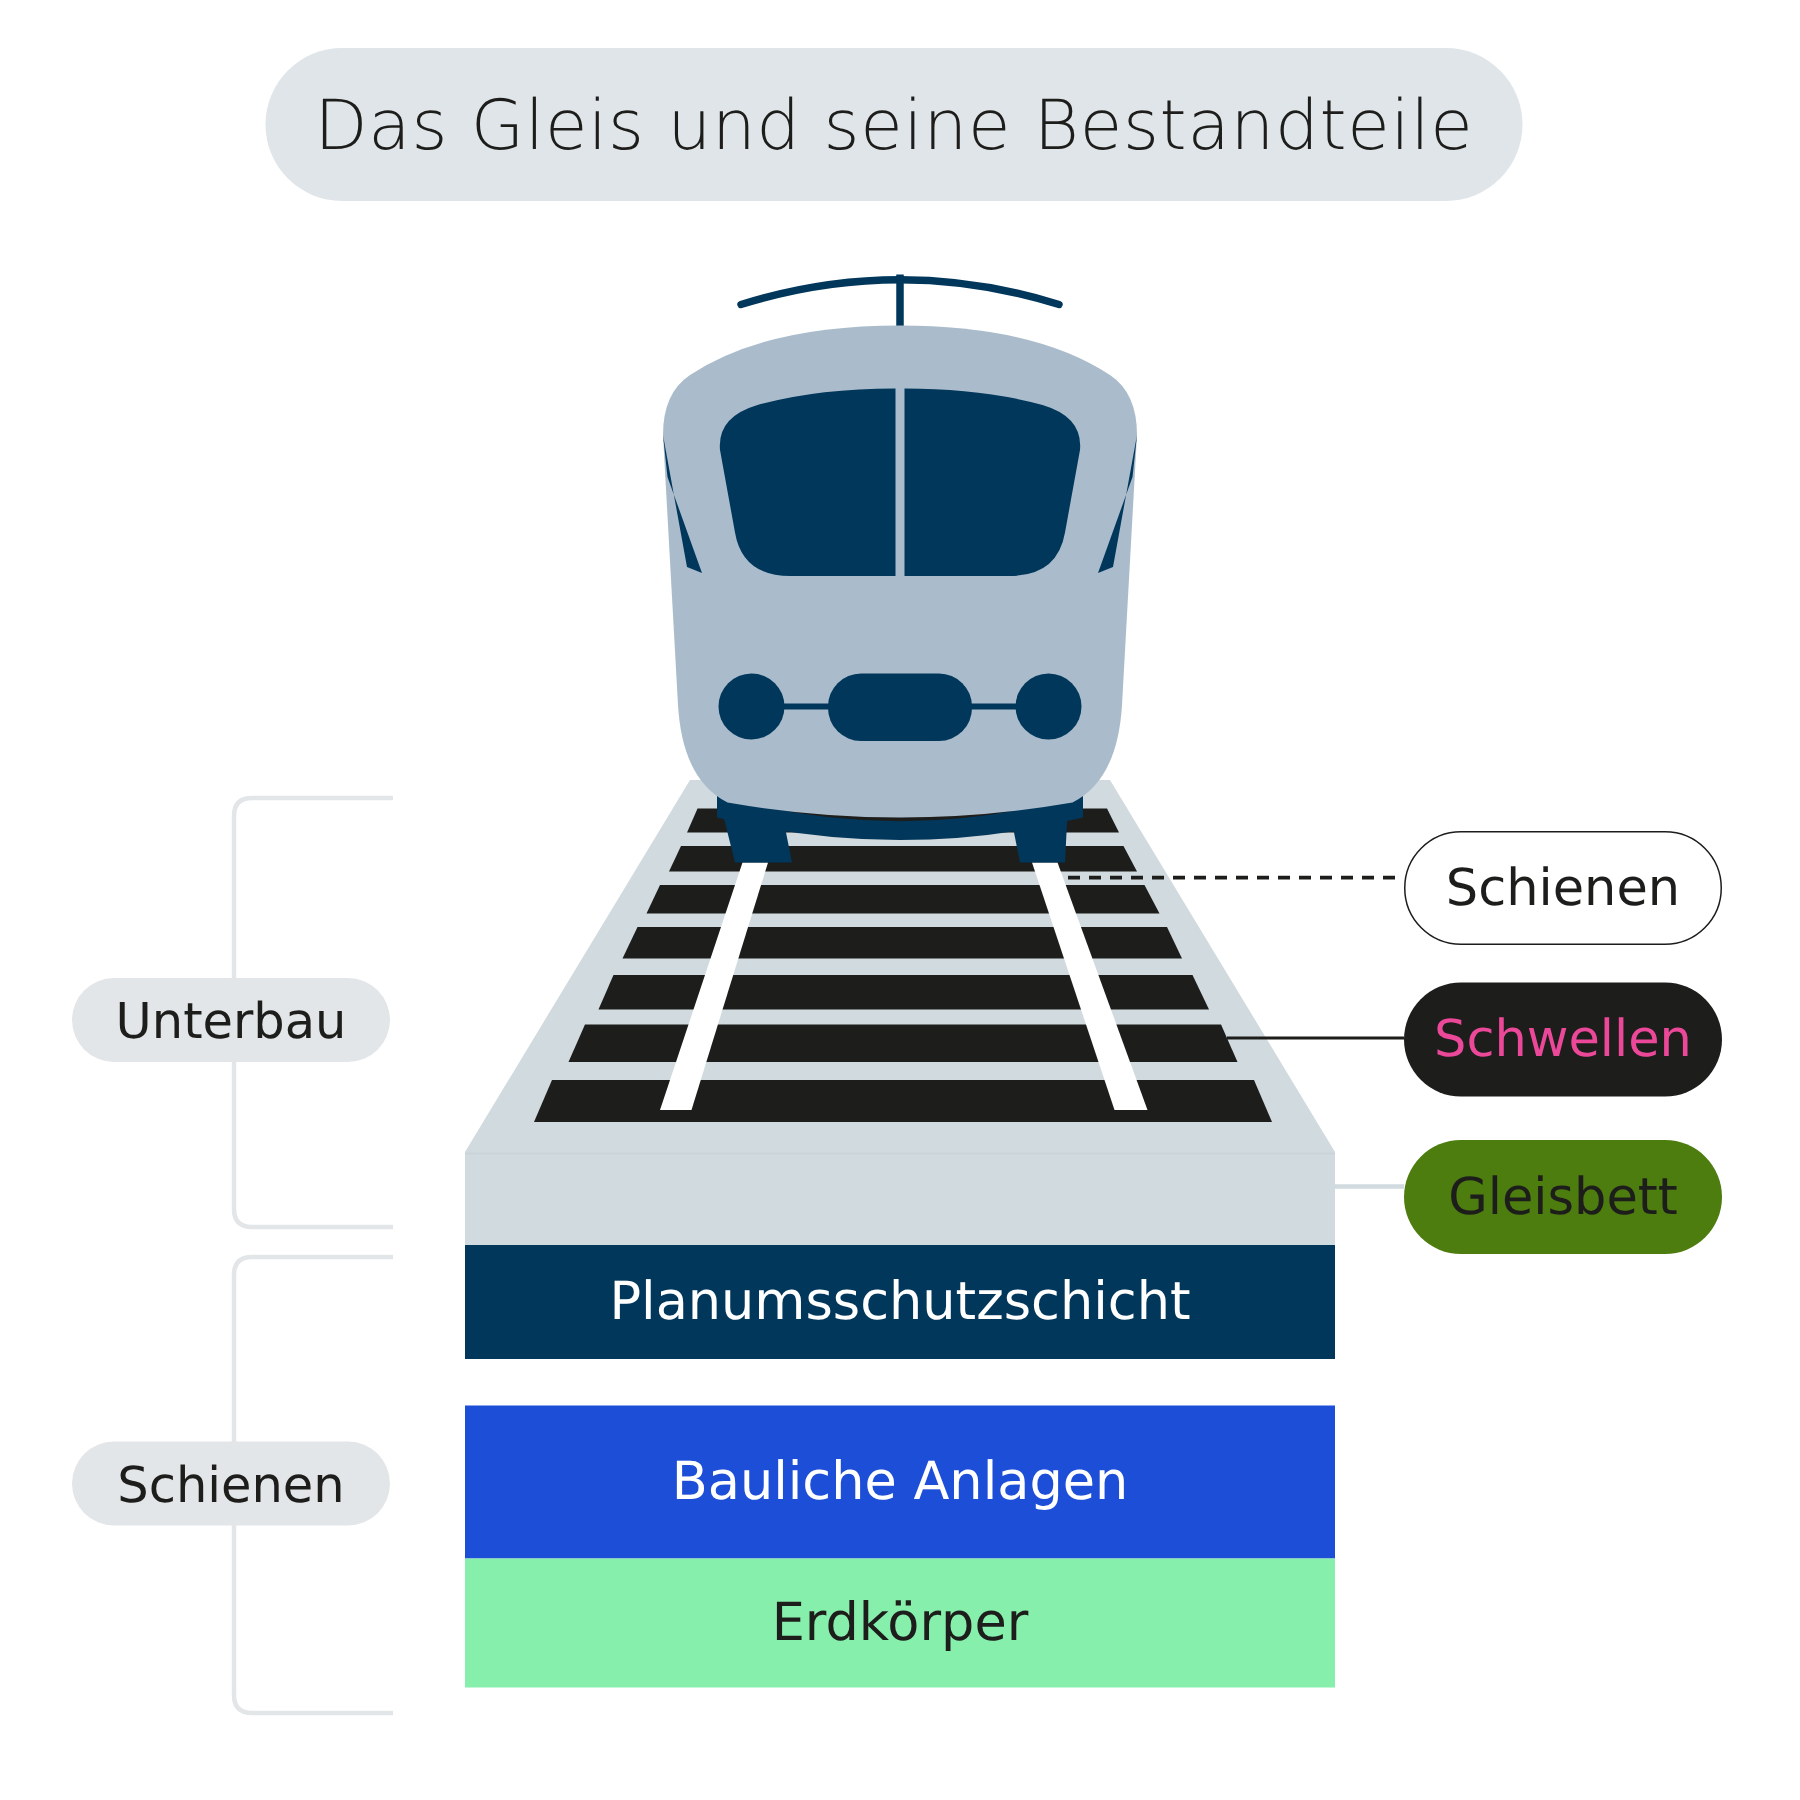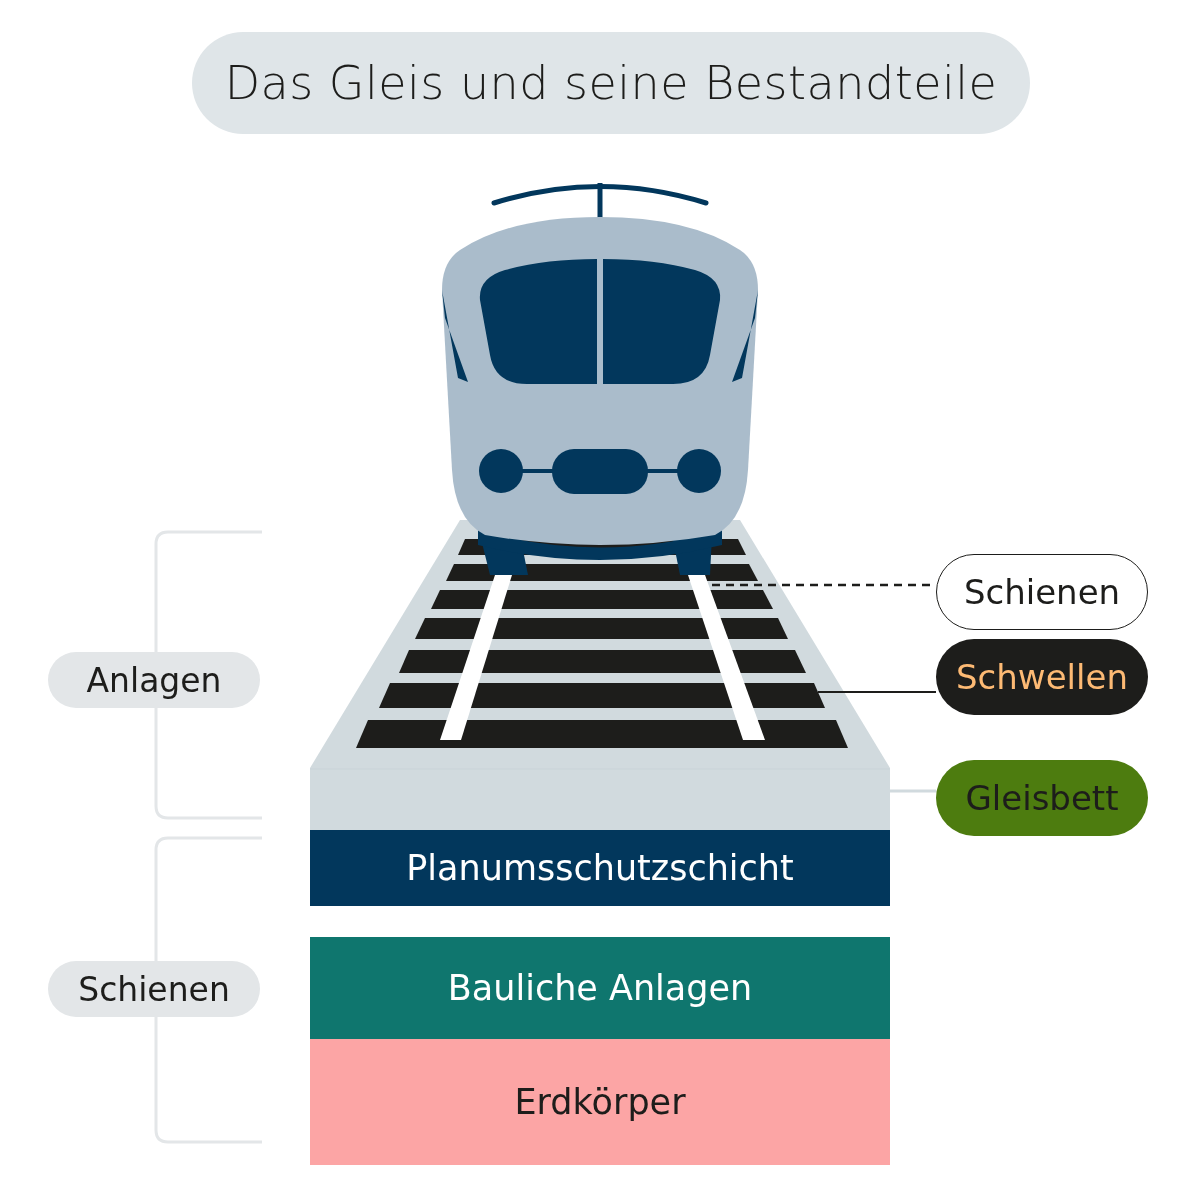--- a/index.html
+++ b/index.html
@@ -1,25 +1,25 @@
 <!DOCTYPE html>
 <html><head>
   <meta charset="utf-8">
   <style>
     html, body { margin: 0; padding: 0; background: #ffffff; }
     body { width: 1200px; height: 1200px; position: relative; overflow: hidden;
            font-family: "DejaVu Sans", "Liberation Sans", sans-serif; }
     .pill { position: absolute; display: flex; align-items: center; justify-content: center;
             border-radius: 999px; box-sizing: border-box; white-space: nowrap; }
-    .title-pill { left: 192px; top: 32px; width: 838px; height: 102px; background: #dfe5e8;
+    .title-pill { left: 177px; top: 32px; width: 838px; height: 102px; background: #dfe5e8;
                   color: #1d1d1b; font-size: 46px; letter-spacing: 0.5px; font-weight: 300; }
     .side-pill { background: #e3e6e8; color: #1d1d1b; font-size: 33px; height: 56px; width: 212px; left: 48px; }
     .right-pill { height: 76px; width: 212px; left: 936px; font-size: 34px; }
     .schienen { top: 554px; background: #ffffff; border: 1.5px solid #1d1d1b; color: #1d1d1b; }
-    .schwellen { top: 639px; background: #1d1d1b; color: #fdba74; }
+    .schwellen { top: 655px; background: #1d1d1b; color: #ec4899; }
     .gleisbett { top: 760px; background: #4d7c0f; color: #1d1d1b; }
     .layer { position: absolute; left: 310px; width: 580px; display: flex; align-items: center;
              justify-content: center; font-size: 35px; }
     svg { position: absolute; left: 0; top: 0; }
   </style>
 </head>
 <body>
 
 <div class="pill title-pill">Das Gleis und seine Bestandteile</div>
 
@@ -70,22 +70,22 @@
     <path d="M505 270 Q545 259 597 259 L597 384 L527 384 Q495 384 490 355 L480 300 Q478 278 505 270 Z" fill="#02375c"></path>
     <path d="M695 270 Q655 259 603 259 L603 384 L673 384 Q705 384 710 355 L720 300 Q722 278 695 270 Z" fill="#02375c"></path>
 
     <line x1="502" y1="471" x2="698" y2="471" stroke="#02375c" stroke-width="4"></line>
     <circle cx="501" cy="471" r="22" fill="#02375c"></circle>
     <circle cx="699" cy="471" r="22" fill="#02375c"></circle>
     <rect x="552" y="449" width="96" height="45" rx="22" fill="#02375c"></rect>
   </g>
 </svg>
 
-<div class="pill side-pill" style="top:652px;">Anlagen</div>
+<div class="pill side-pill" style="top:652px;">Unterbau</div>
 <div class="pill side-pill" style="top:961px;">Schienen</div>
 
 <div class="pill right-pill schienen">Schienen</div>
 <div class="pill right-pill schwellen">Schwellen</div>
 <div class="pill right-pill gleisbett">Gleisbett</div>
 
 <div class="layer" style="top:830px;height:76px;background:#02375c;color:#ffffff;">Planumsschutzschicht</div>
-<div class="layer" style="top:937px;height:102px;background:#0f766e;color:#ffffff;">Bauliche Anlagen</div>
-<div class="layer" style="top:1039px;height:126px;background:#fca5a5;color:#1d1d1b;">Erdkörper</div>
+<div class="layer" style="top:937px;height:102px;background:#1d4ed8;color:#ffffff;">Bauliche Anlagen</div>
+<div class="layer" style="top:1039px;height:86px;background:#86efac;color:#1d1d1b;">Erdkörper</div>
 
 </body></html>

